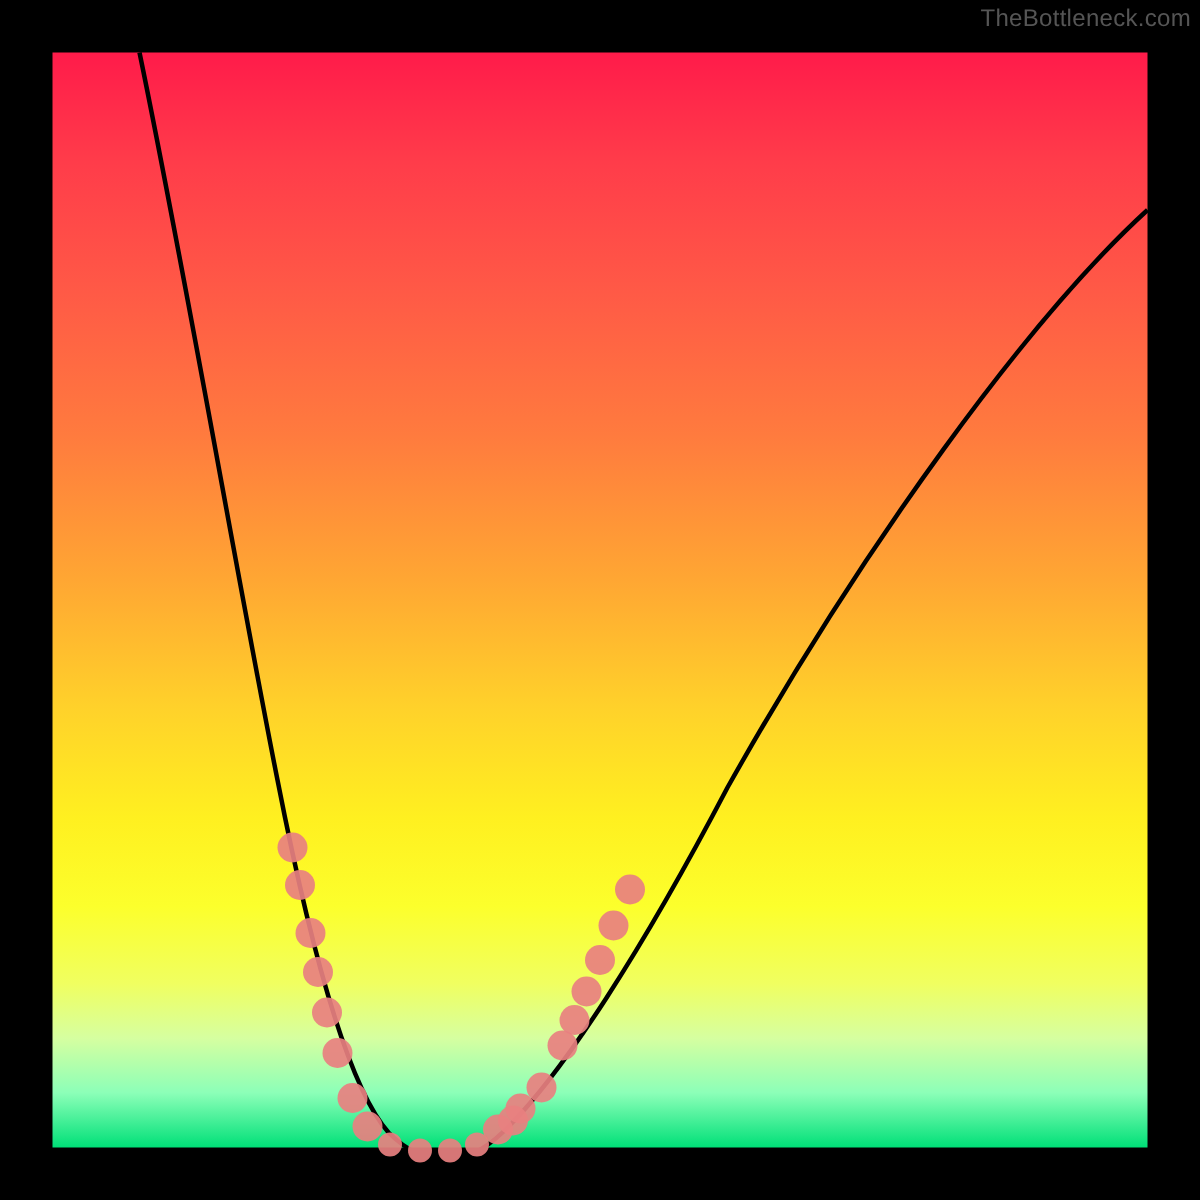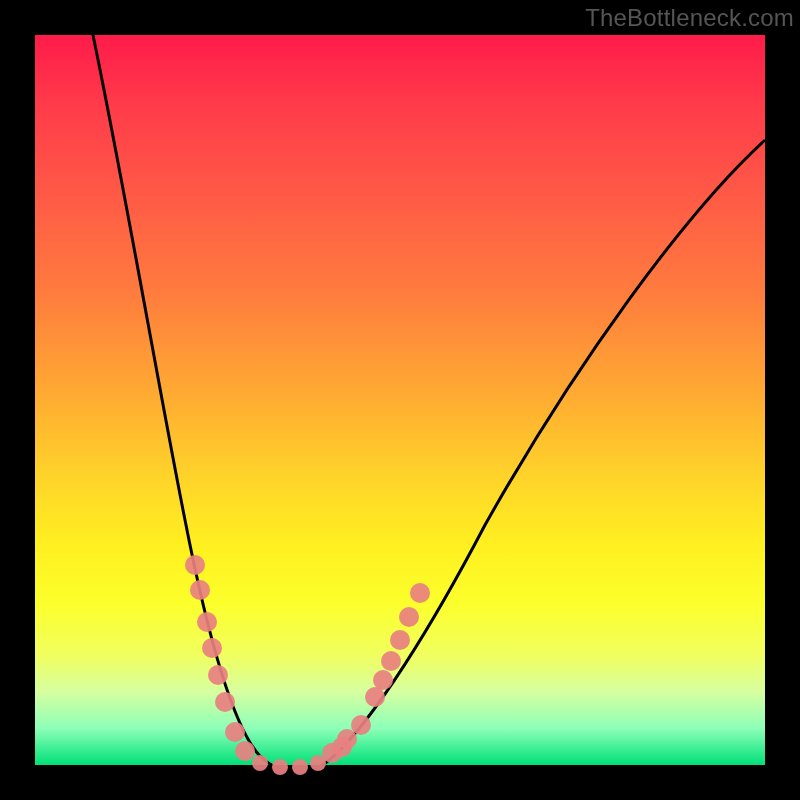--- a/index.html
+++ b/index.html
@@ -35,21 +35,21 @@
       #d6ffa0 90%,
       #8cffb8 95%,
       #00e078 100%
     );
   }
   .watermark {
     position: absolute;
     top: 4px;
     right: 6px;
     color: #555;
-    font-size: 24px;
+    font-size: 16px;
     font-weight: 500;
     letter-spacing: 0.2px;
     z-index: 20;
     user-select: none;
   }
   svg.curve {
     position: absolute;
     left: 0;
     top: 0;
     width: 730px;

